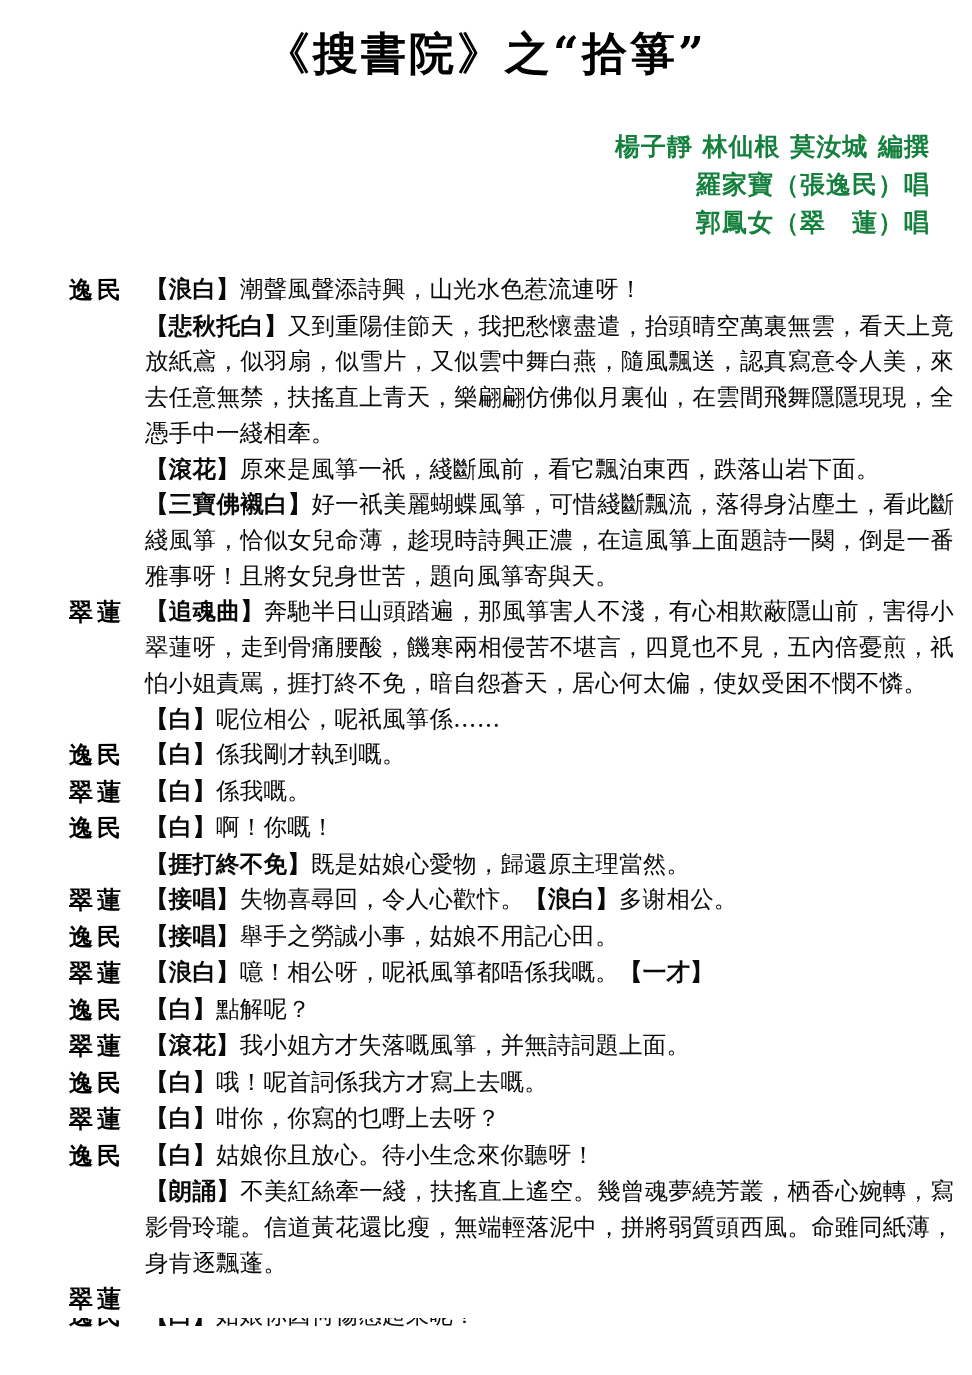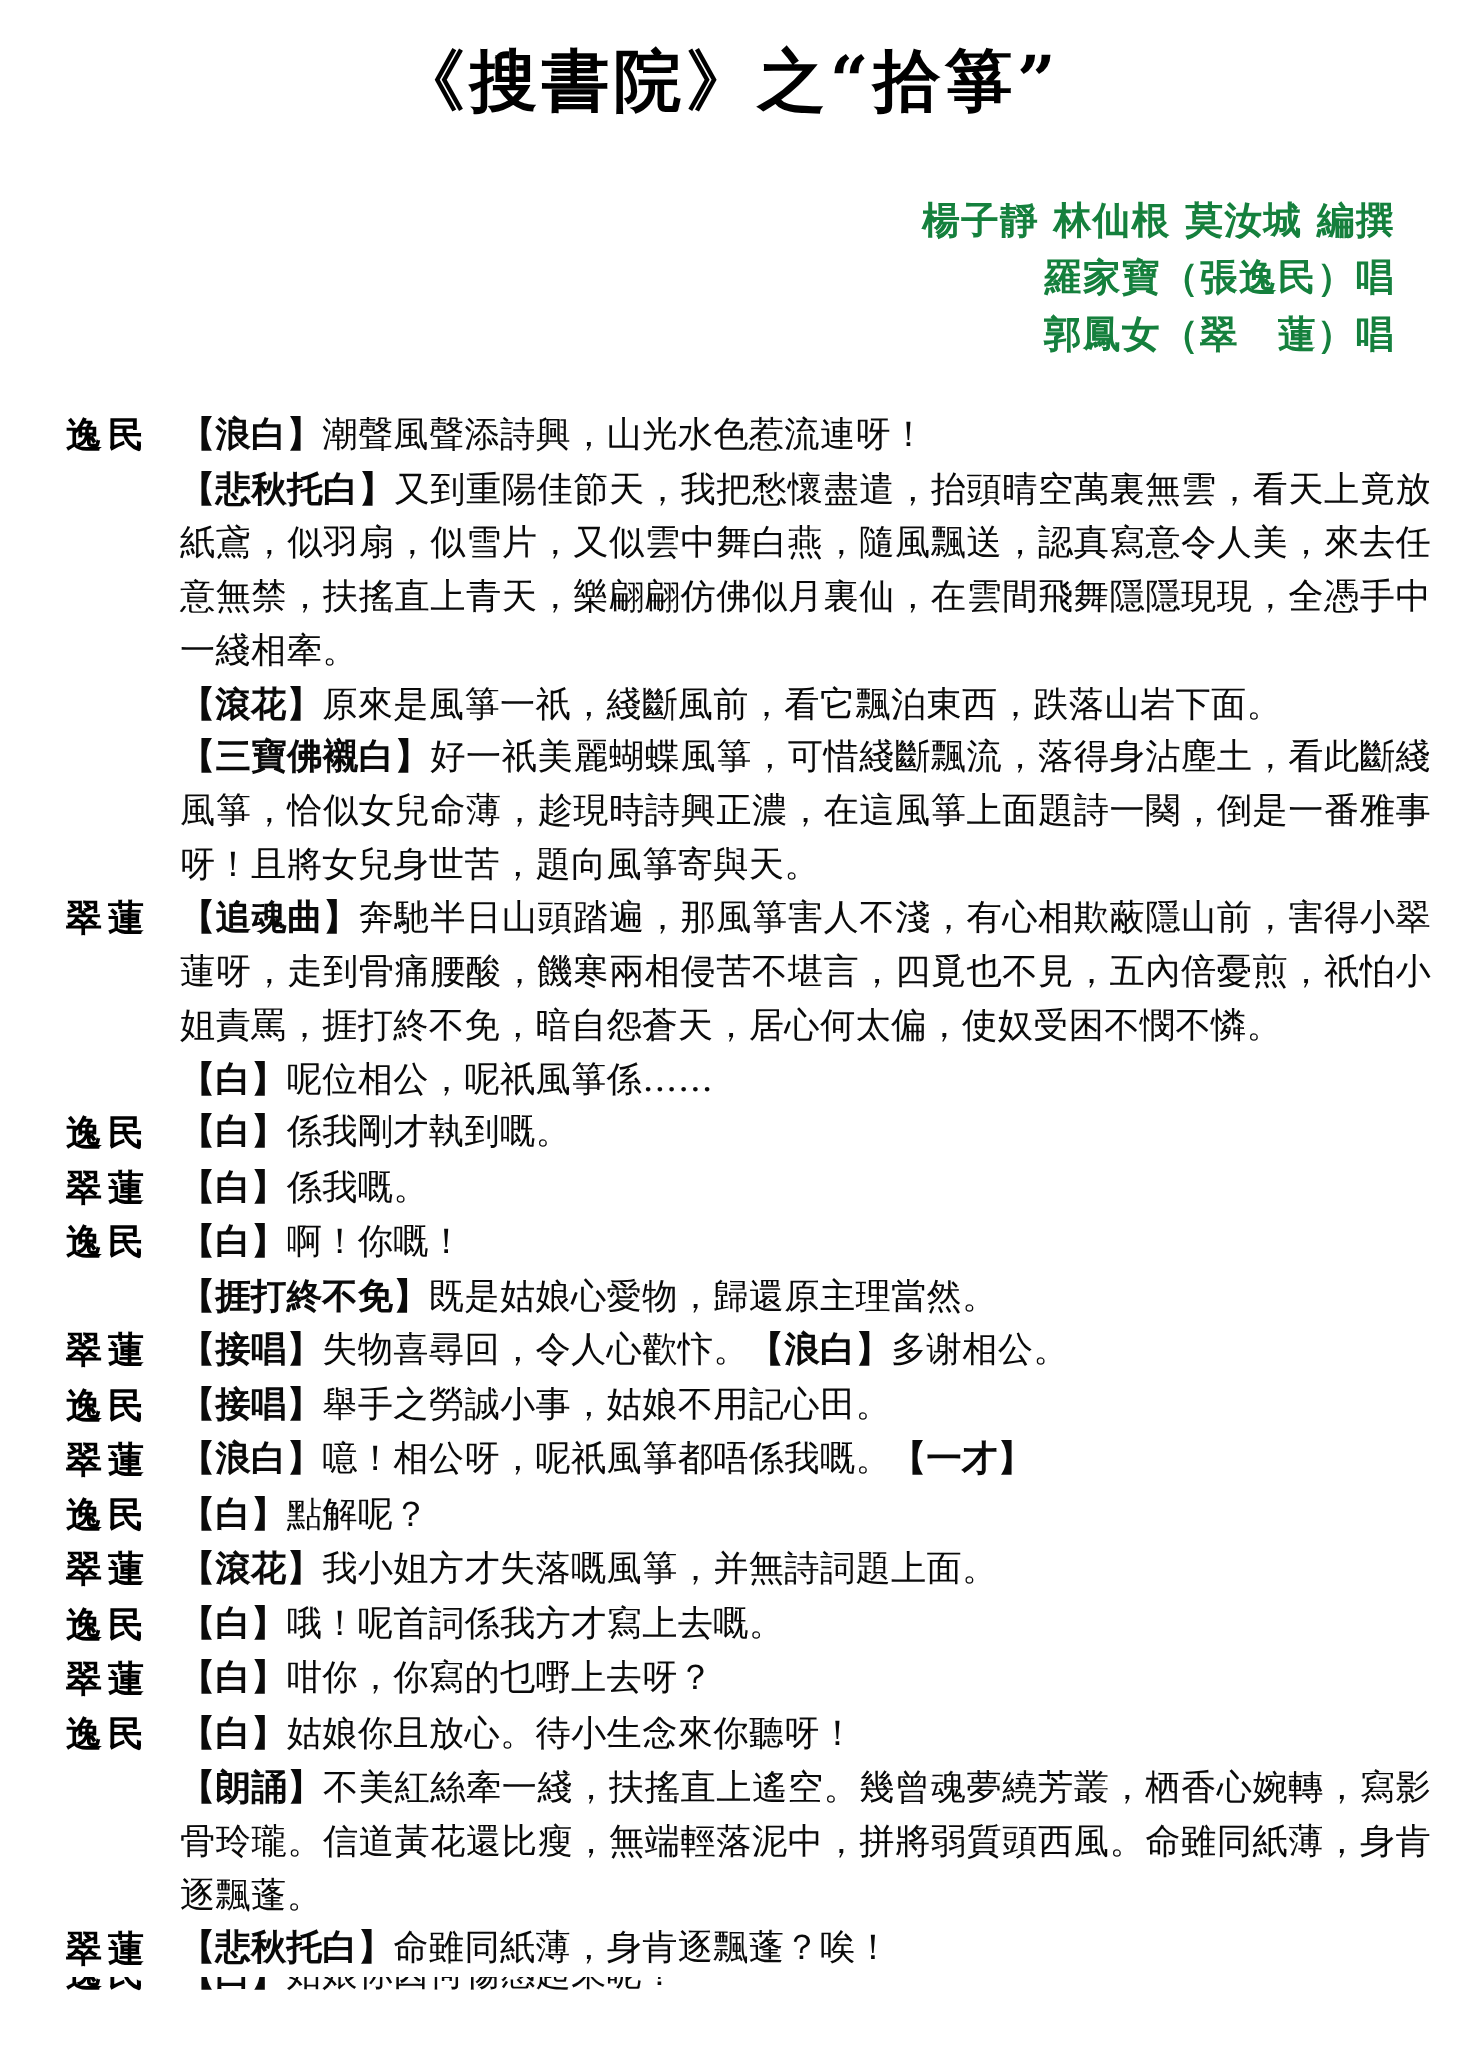--- a/index.html
+++ b/index.html
@@ -48,21 +48,21 @@
     color: #15803d;
   }
   .credit-line {
     display: block;
     white-space: pre;
   }
 
   
   .script {
     margin-top: 30px;
-    padding-left: 44px;
+    padding-left: 69px;
     padding-right: 18px;
   }
 
   .line {
     display: flex;
     align-items: flex-start;
     font-size: 23.5px;
     line-height: 1.52;
   }
 
@@ -202,21 +202,20 @@
       <div class="line">
         <div class="speaker">逸民</div>
         <div class="text"><span class="cue">【白】</span>姑娘你且放心。待小生念來你聽呀！</div>
       </div>
       <div class="line">
         <div class="speaker empty"></div>
         <div class="text"><span class="cue">【朗誦】</span>不美紅絲牽一綫，扶搖直上遙空。幾曾魂夢繞芳叢，栖香心婉轉，寫影骨玲瓏。信道黃花還比瘦，無端輕落泥中，拼將弱質頭西風。命雖同紙薄，身肯逐飄蓬。</div>
       </div>
       <div class="line">
         <div class="speaker">翠蓮</div>
-        <div class="text"><span class="cue">【悲秋托白】</span>命雖同紙薄，身肯逐飄蓬？唉！</div>
       </div>
       <div class="line clipped">
         <div class="speaker">逸民</div>
         <div class="text"><span class="cue">【白】</span>姑娘你因何傷感起來呢？</div>
       </div>
     </div>
 
   <div class="clip-mask"></div>
 </div>
 

